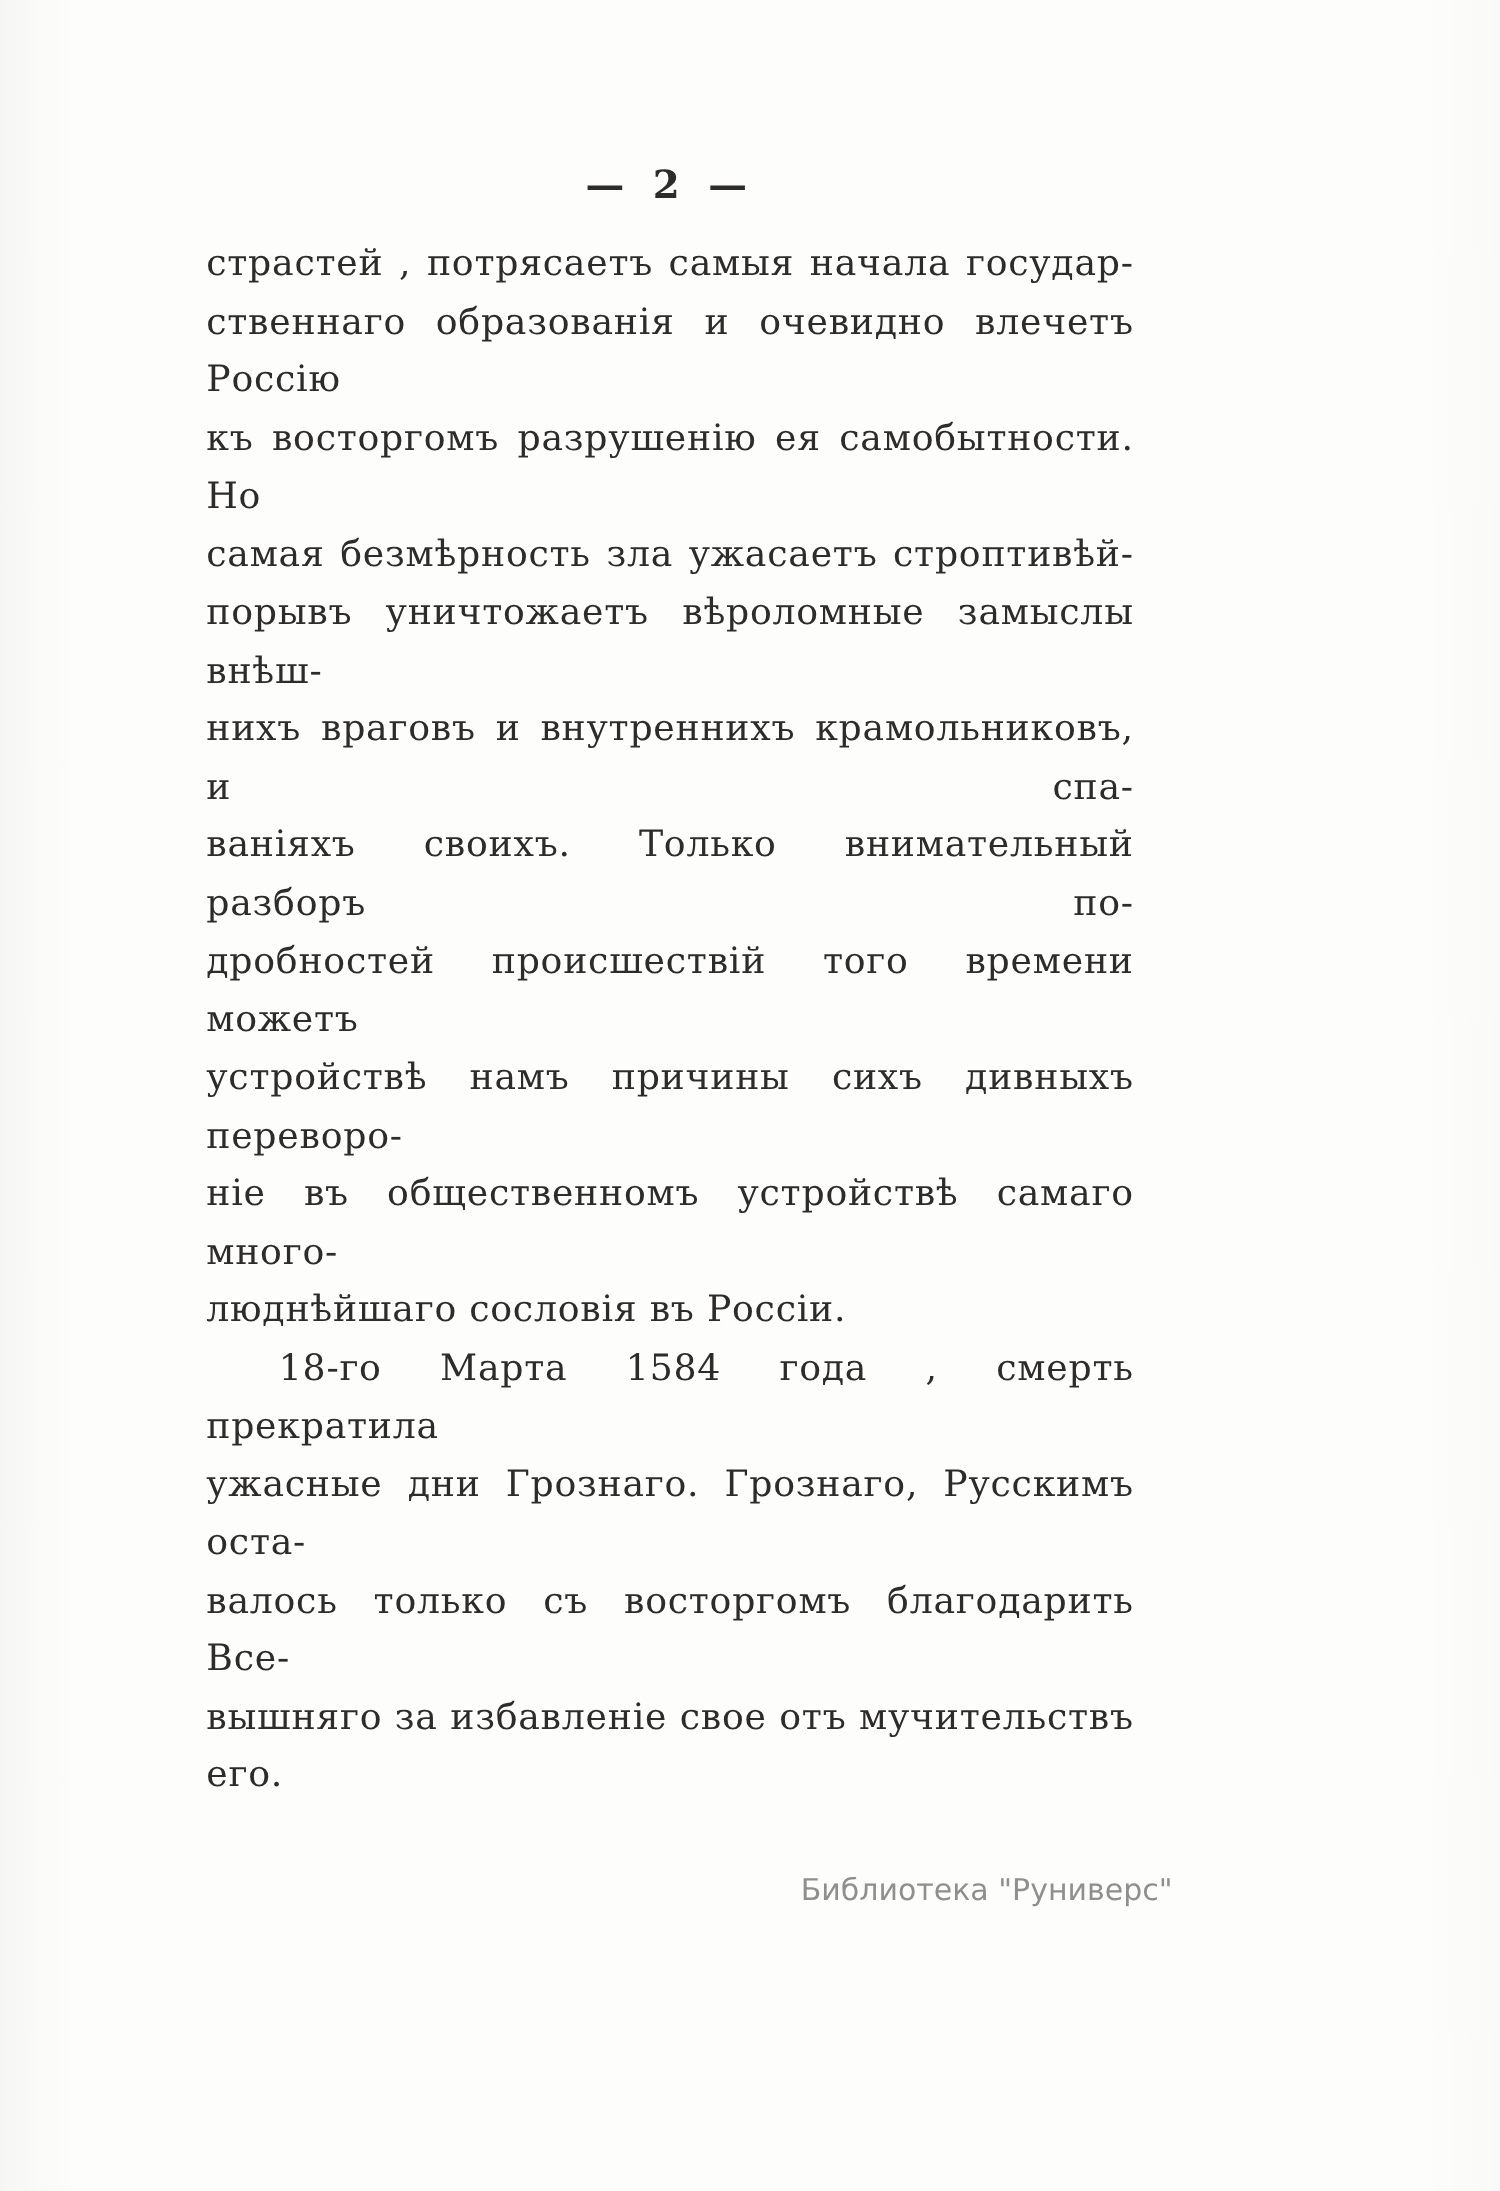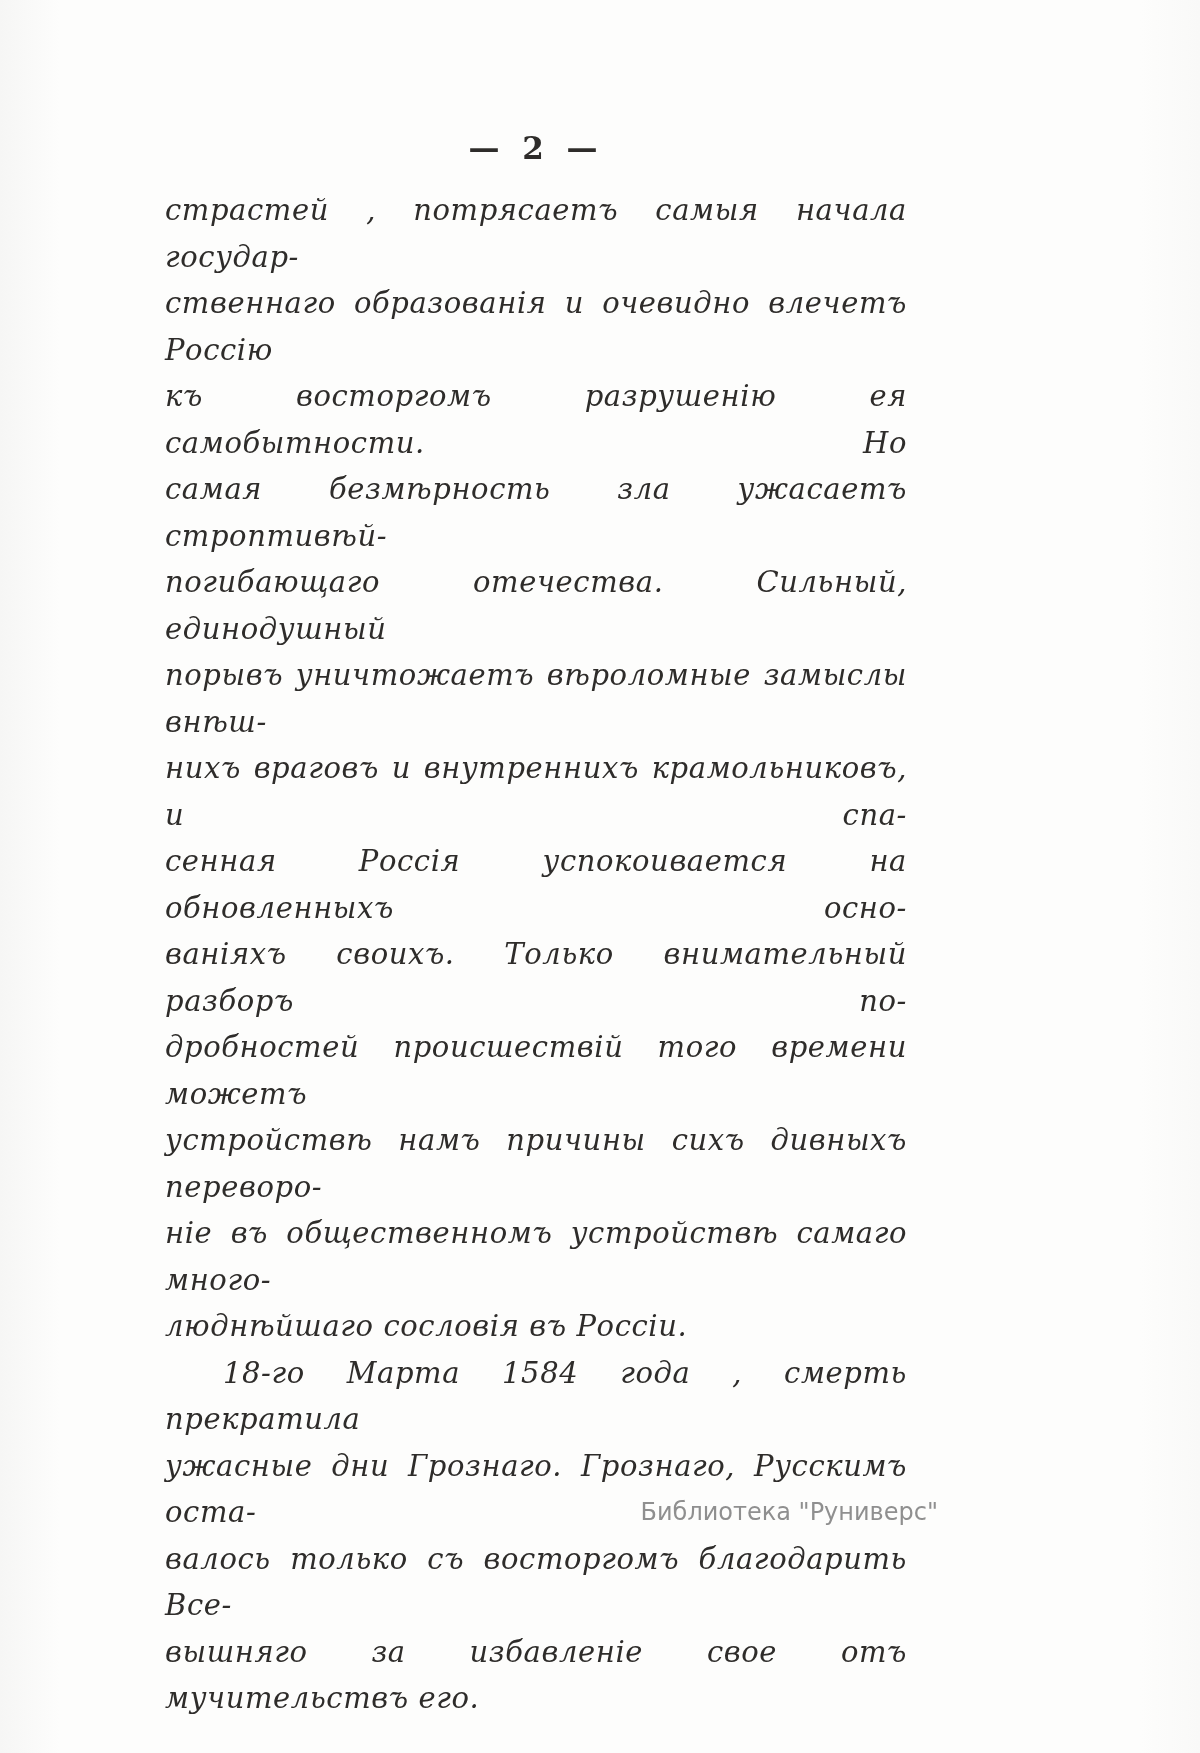--- a/index.html
+++ b/index.html
@@ -34,21 +34,20 @@
 
   .text-block {
     position: absolute;
     top: 187px;
     left: 165px;
     width: 742px;
   }
 
   .paragraph {
     width: 100%;
-    font-style: italic;
   }
 
   .text-line {
     font-size: 29px;
     line-height: 46.5px;
     letter-spacing: 0.6px;
     white-space: normal;
     text-align: justify;
     text-align-last: justify;
     text-justify: inter-word;
@@ -80,24 +79,22 @@
 <div class="scan-page">
 
   <div class="page-number">— 2 —</div>
 
   <div class="text-block">
     <div class="paragraph">
         <div class="text-line">страстей ,  потрясаетъ  самыя  начала  государ-</div>
         <div class="text-line">ственнаго  образованія  и  очевидно  влечетъ  Россію</div>
         <div class="text-line">къ  восторгомъ  разрушенію  ея  самобытности.  Но</div>
         <div class="text-line">самая  безмѣрность  зла  ужасаетъ  строптивѣй-</div>
-        <div class="text-line">погибающаго  отечества.  Сильный,  единодушный</div>
         <div class="text-line">порывъ  уничтожаетъ  вѣроломные  замыслы  внѣш-</div>
         <div class="text-line">нихъ  враговъ  и  внутреннихъ  крамольниковъ,  и  спа-</div>
-        <div class="text-line">сенная  Россія  успокоивается  на  обновленныхъ  осно-</div>
         <div class="text-line">ваніяхъ  своихъ.  Только  внимательный  разборъ  по-</div>
         <div class="text-line">дробностей  происшествій  того  времени  можетъ</div>
         <div class="text-line">устройствѣ  намъ  причины  сихъ  дивныхъ  переворо-</div>
         <div class="text-line">ніе  въ  общественномъ  устройствѣ  самаго  много-</div>
         <div class="text-line">люднѣйшаго  сословія  въ  Россіи.</div>
       </div>
     <div class="paragraph indented">
         <div class="text-line">18-го  Марта  1584  года ,  смерть  прекратила</div>
         <div class="text-line">ужасные  дни  Грознаго.  Грознаго,  Русскимъ  оста-</div>
         <div class="text-line">валось  только  съ  восторгомъ  благодарить  Все-</div>

